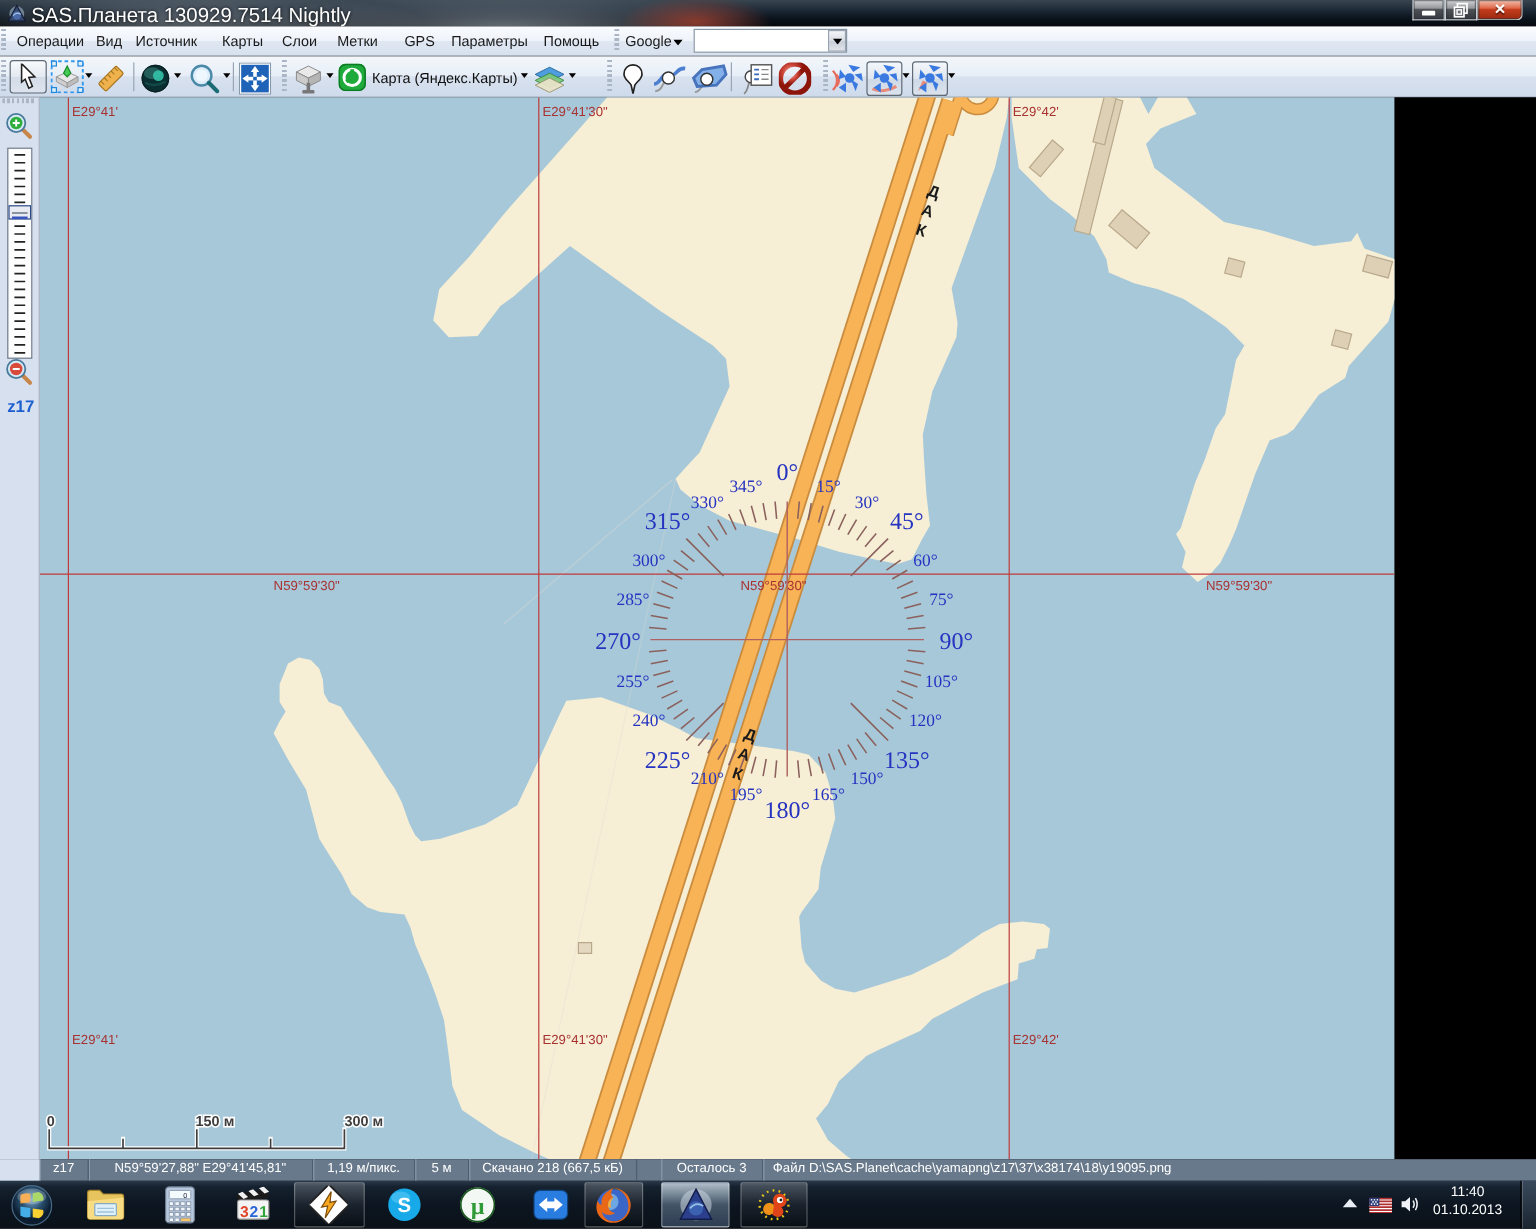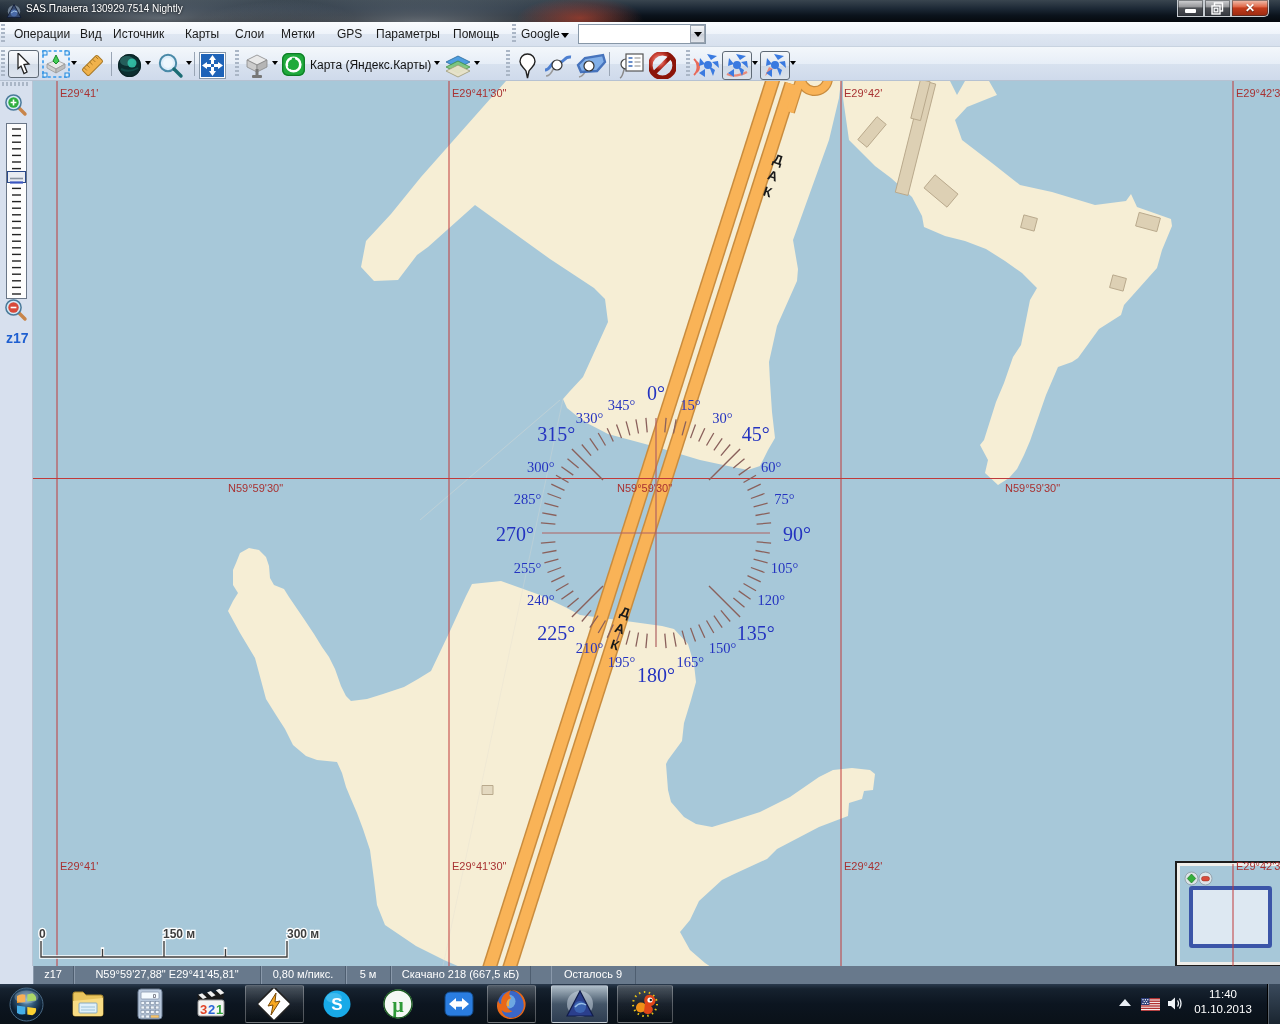--- a/index.html
+++ b/index.html
@@ -5,21 +5,21 @@
 #screen { position:relative; width:1280px; height:1024px; background:#000; }
 
 #titlebar { position:absolute; left:0; top:0; width:1280px; height:22px;
   background:linear-gradient(180deg,#39454f 0%,#1c2835 40%,#0b131c 70%,#06090e 100%); }
 #titlehaze { position:absolute; left:0; top:0; width:1280px; height:22px;
   background:
    radial-gradient(90px 30px at 580px 18px, rgba(205,70,45,0.6), rgba(200,60,40,0) 70%),
    radial-gradient(300px 38px at 420px 22px, rgba(175,185,195,0.55), rgba(170,180,190,0) 75%),
    radial-gradient(260px 34px at 160px 18px, rgba(165,175,185,0.55), rgba(150,160,170,0) 75%);
 }
-#titletext { position:absolute; left:26px; top:3px; font-size:10px; color:#fff; text-shadow:0 0 3px #000; }
+#titletext { position:absolute; left:26px; top:3px; font-size:17px; color:#fff; text-shadow:0 0 3px #000; }
 #appicon { position:absolute; left:6px; top:3px; width:16px; height:16px; }
 .wbtn { position:absolute; top:0; height:17px; border:1px solid #c8cdd2; border-top:none;
   box-shadow:inset 0 0 0 1px rgba(40,45,50,0.5); }
 #btnmin  { left:1177px; width:27px; background:linear-gradient(180deg,#d4d5d7,#97989b 42%,#4e5156 50%,#34373e); }
 #btnmax  { left:1204px; width:27px; background:linear-gradient(180deg,#d4d5d7,#97989b 42%,#4e5156 50%,#34373e); }
 #btncls  { left:1231px; width:38px; border-radius:0 0 5px 0; background:linear-gradient(180deg,#f0c4b4,#e0694a 42%,#c23c1c 50%,#9c2a10); }
 .wglyph { position:absolute; color:#fff; font-size:10px; }
 
 #menubar { position:absolute; left:0; top:22px; width:1280px; height:25px;
   background:linear-gradient(180deg,#fafcfe 0%,#eef3fa 50%,#dfe7f2 51%,#d7e1ee 100%);
@@ -40,21 +40,21 @@
   border-right:3.5px solid transparent; border-top:4px solid #000; top:14px; }
 
 #sidebar { position:absolute; left:0; top:81px; width:33px; height:885px; background:#d7e0ee;
   border-right:1px solid #b9c4d4; }
 #zslider { position:absolute; left:6px; top:42px; width:21px; height:176px; background:#fdfdfd;
   border:1px solid #6a7687; }
 #zhandle { position:absolute; left:7px; top:90px; width:19px; height:12px; background:#e8ecf2;
   border:1px solid #2b4a8b; }
 #z17 { position:absolute; left:6px; top:249px; color:#1e5fd0; font-weight:bold; font-size:14px; }
 
-#map { position:absolute; left:33px; top:81px; width:1247px; height:885px; background:#a7c8d9; overflow:hidden; }
+#map { position:absolute; left:33px; top:81px; width:1129px; height:885px; background:#a7c8d9; overflow:hidden; }
 
 #statusbar { position:absolute; left:0; top:966px; width:1280px; height:18px; background:#68798c;
   color:#fff; font-size:11px; }
 .scell { position:absolute; top:0; height:18px; line-height:17px; text-align:center;
   border-right:1px solid #4e5e70; box-shadow:1px 0 0 #8a99ab inset; }
 
 #taskbar { position:absolute; left:0; top:984px; width:1280px; height:40px;
   background:linear-gradient(180deg,#2a3a4d 0%,#16222f 12%,#0c1520 50%,#0a1118 100%); }
 .tkbtn { position:absolute; top:1px; width:59px; height:38px; border-radius:2px; }
 .tkframe { border:1px solid rgba(255,255,255,0.28);
@@ -419,24 +419,25 @@
         <circle cx="9.5" cy="8.5" r="5.2" fill="#d84a3a"></circle>
         <path d="M6.6 8.5 H12.4" stroke="#fff" stroke-width="1.6"></path>
       </svg>
     <div id="z17">z17</div>
   </div>
 
   <div id="statusbar">
     <div style="position:absolute;left:0;top:0;width:33px;height:18px;background:#d7e0ee;"></div>
     <div class="scell" style="left:33px;width:41px;">z17</div>
     <div class="scell" style="left:74px;width:187px;">N59°59'27,88" E29°41'45,81"</div>
-    <div class="scell" style="left:261px;width:85px;">0,80 м/пикс.</div>
+    <div class="scell" style="left:261px;width:85px;">1,19 м/пикс.</div>
     <div class="scell" style="left:346px;width:45px;">5 м</div>
     <div class="scell" style="left:391px;width:140px;">Скачано 218 (667,5 кБ)</div>
-    <div class="scell" style="left:551px;width:85px;">Осталось 9</div>
+    <div class="scell" style="left:551px;width:85px;">Осталось 3</div>
+    <div class="scell" style="left:636px;width:644px;text-align:left;padding-left:8px;border-right:none;">Файл D:\SAS.Planet\cache\yamapng\z17\37\x38174\18\y19095.png</div>
   </div>
 
   <div id="taskbar">
 
     <svg style="position:absolute;left:9px;top:3px;" width="35" height="35" viewBox="0 0 35 35">
       <defs>
           <radialGradient id="orb" cx="0.5" cy="0.35">
             <stop offset="0" stop-color="#7aa8cc"></stop>
             <stop offset="0.55" stop-color="#2a5070"></stop>
             <stop offset="1" stop-color="#0c1d30"></stop>

